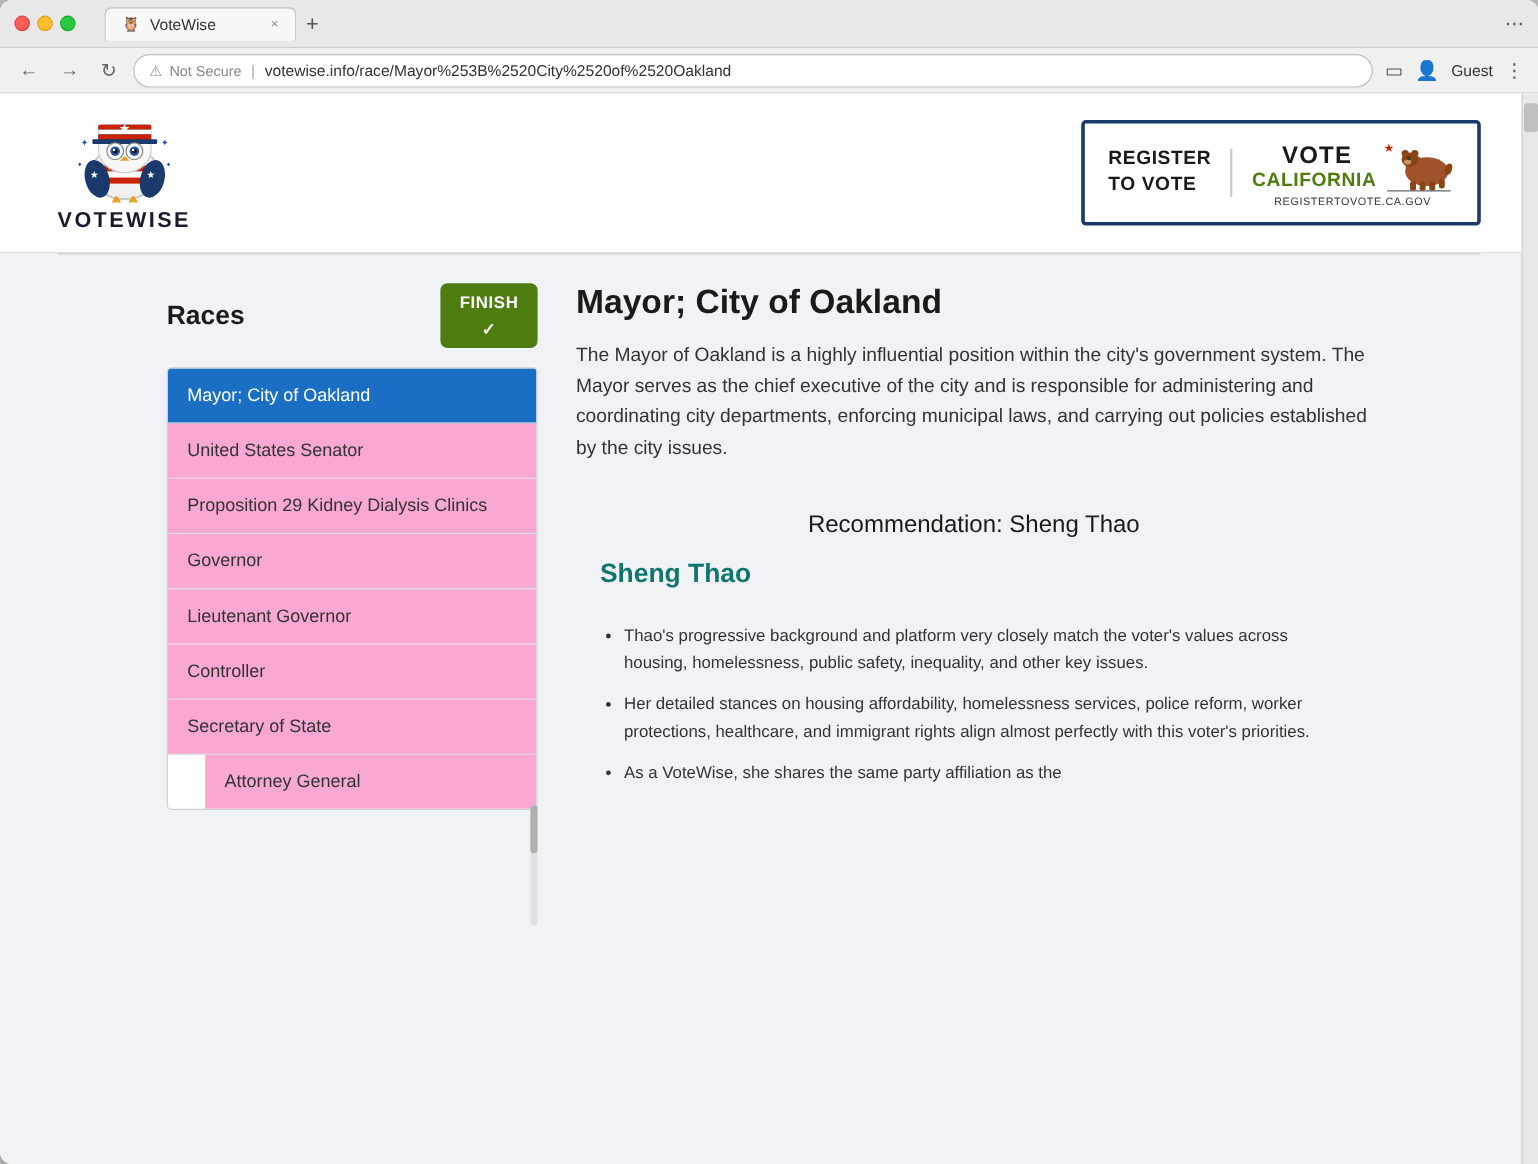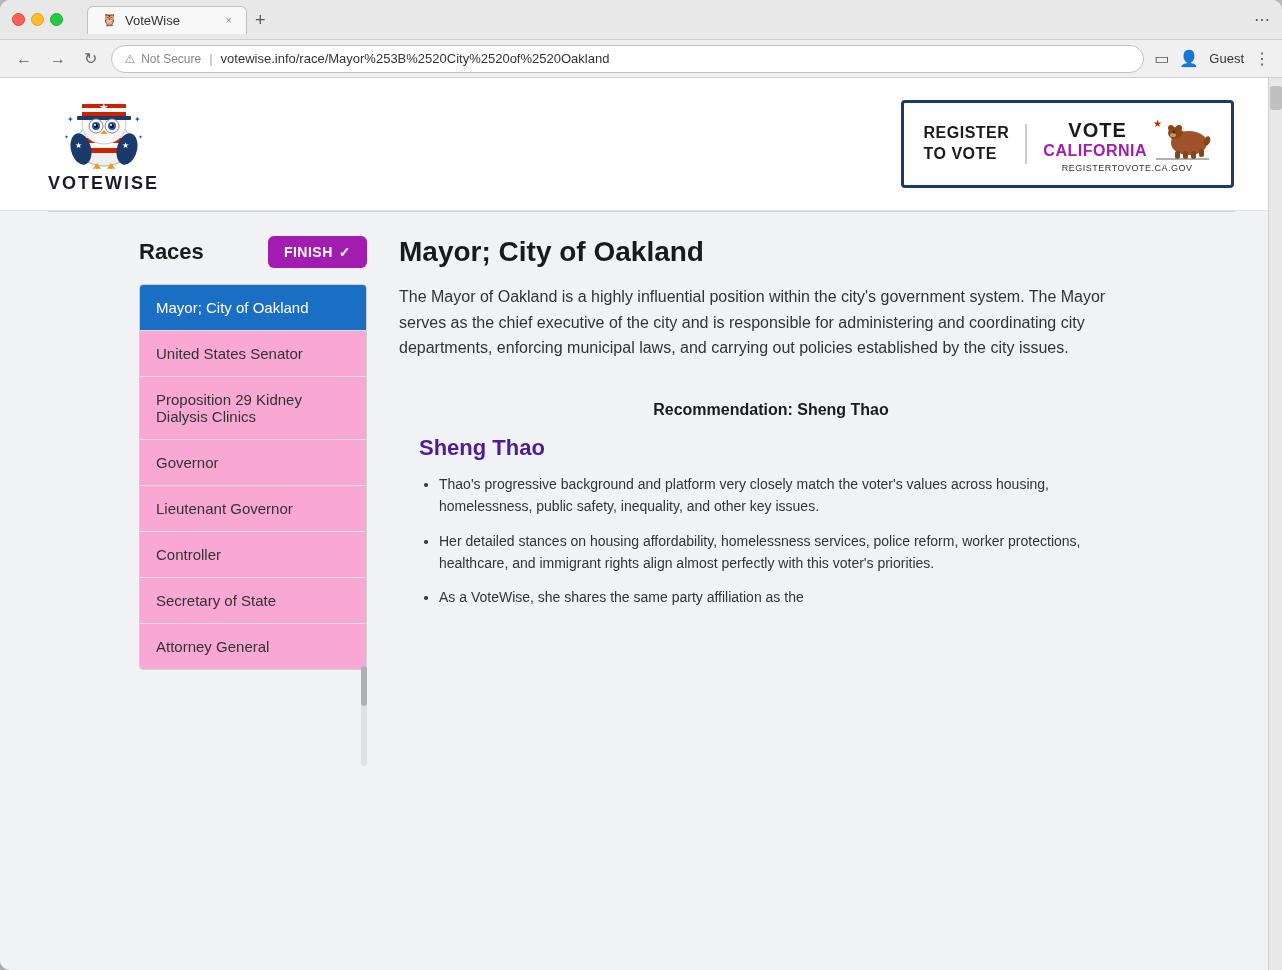--- a/index.html
+++ b/index.html
@@ -205,71 +205,73 @@
     .main-layout {
       display: flex;
       padding: 24px 48px;
       gap: 0;
       max-width: 1100px;
       margin: 0 auto;
     }
 
     
     .sidebar {
-      width: 228px;
+      width: 309px;
       flex-shrink: 0;
     }
 
     .sidebar-header {
       display: flex;
       align-items: center;
       justify-content: space-between;
       margin-bottom: 16px;
     }
 
     .sidebar-title {
       font-size: 22px;
       font-weight: 700;
       color: #1a1a1a;
     }
 
     .finish-btn {
-      background: #a21caf;
+      background: #4d7c0f;
       color: white;
       border: none;
       border-radius: 6px;
       padding: 8px 16px;
       font-size: 14px;
       font-weight: 700;
       cursor: pointer;
       display: flex;
       align-items: center;
       gap: 6px;
       text-transform: uppercase;
       letter-spacing: 0.5px;
+      flex-direction: column;
     }
 
     .races-list {
       border: 1px solid #d0d0d0;
       border-radius: 4px;
       overflow: hidden;
       background: white;
     }
 
     .race-item {
       padding: 14px 16px;
       border-bottom: 1px solid #e0e0e0;
       cursor: pointer;
       font-size: 15px;
       color: #333;
       background: #f9a8d4;
     }
 
     .race-item:last-child {
       border-bottom: none;
+      margin-left: 31px;
     }
 
     .race-item.active {
       background: #1a6fc4;
       color: white;
     }
 
     
     .content-area {
       flex: 1;
@@ -291,31 +293,31 @@
     }
 
     .recommendation-box {
       background: #f0f2f5;
       border-radius: 8px;
       padding: 16px 20px 20px 20px;
     }
 
     .recommendation-header {
       text-align: center;
-      font-size: 16px;
-      font-weight: 700;
+      font-size: 20px;
+      font-weight: 400;
       color: #1a1a1a;
       margin-bottom: 16px;
     }
 
     .candidate-name {
       font-size: 22px;
       font-weight: 700;
-      color: #4c1d95;
-      margin-bottom: 12px;
+      color: #0f766e;
+      margin-bottom: 27px;
     }
 
     .bullet-points {
       list-style: disc;
       padding-left: 20px;
     }
 
     .bullet-points li {
       font-size: 14px;
       color: #333;
@@ -427,21 +429,21 @@
         <div class="register-text">
           <div>REGISTER</div>
           <div>TO VOTE</div>
         </div>
         <div class="divider-line"></div>
         <div class="vote-ca-area">
 
           <div style="display:flex;align-items:center;gap:4px;">
             <div>
               <div style="font-size:20px;font-weight:900;letter-spacing:1px;color:#1a1a1a;margin-left:25px;">VOTE</div>
-              <div style="font-size:16px;font-weight:900;letter-spacing:0.5px;color:#a21caf;">CALIFORNIA</div>
+              <div style="font-size:16px;font-weight:900;letter-spacing:0.5px;color:#4d7c0f;">CALIFORNIA</div>
             </div>
             <div>
               <svg width="60" height="45" viewBox="0 0 60 45">
 
                 <text x="2" y="12" font-size="10" fill="#cc2200">★</text>
 
                 <ellipse cx="38" cy="28" rx="18" ry="12" fill="#a0522d"></ellipse>
                 <ellipse cx="28" cy="22" rx="8" ry="7" fill="#a0522d"></ellipse>
 
                 <ellipse cx="24" cy="18" rx="7" ry="6" fill="#8b4513"></ellipse>

